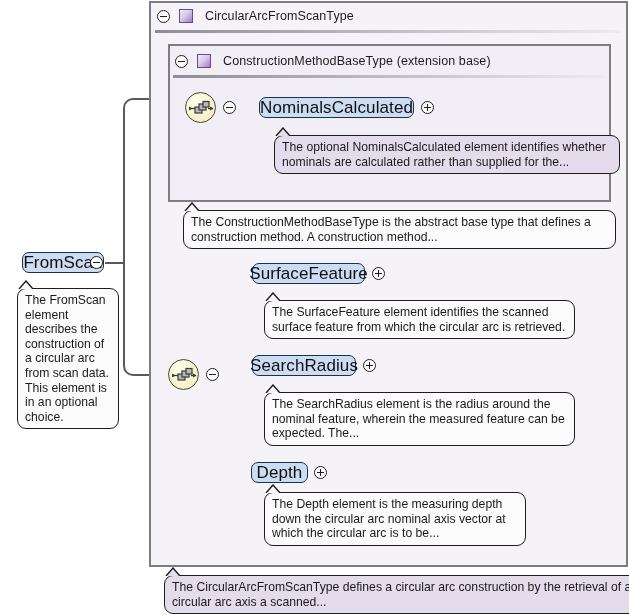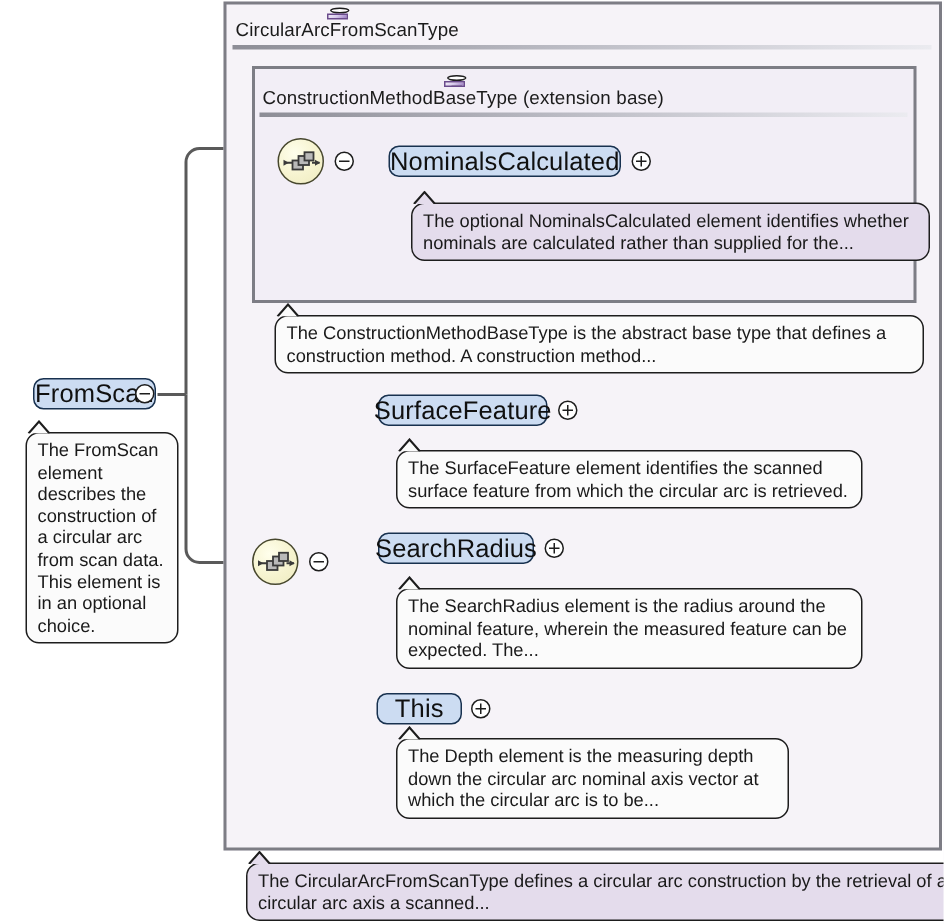--- a/index.html
+++ b/index.html
@@ -35,21 +35,20 @@
     background: #f6f3f8;
   }
   .type-box.inner {
     background: #f2eef6;
   }
   .type-header {
     position: absolute;
     display: flex;
     align-items: center;
     height: 22px;
-    flex-direction: column;
   }
   .hdr-label {
     font-size: 12.5px;
     color: #1b1b1b;
     white-space: nowrap;
     letter-spacing: 0.1px;
   }
   .hdr-rule {
     position: absolute;
     height: 3px;
@@ -275,21 +274,21 @@
   <div class="anno" style="left:249px; top:392px; width:311px;">
     <span class="txt">The SearchRadius element is the radius around the nominal feature, wherein the measured feature can be expected. The...</span>
   </div>
   <div class="tail" style="left:265px; top:384px;">
     <svg width="18" height="10" viewBox="0 0 18 10">
       <path d="M1 9 L8 1 L15 9" fill="#fbfbfb" stroke="#1d1d1d" stroke-width="1.4"></path>
     </svg>
   </div>
 
   <div class="node" style="left:251px; top:462px; width:57px;">
-    <span>This</span>
+    <span>Depth</span>
   </div>
   <div class="ctl plus" style="left:314px; top:466px;"></div>
 
   <div class="anno" style="left:249px; top:492px; width:262px;">
     <span class="txt">The Depth element is the measuring depth down the circular arc nominal axis vector at which the circular arc is to be...</span>
   </div>
   <div class="tail" style="left:265px; top:484px;">
     <svg width="18" height="10" viewBox="0 0 18 10">
       <path d="M1 9 L8 1 L15 9" fill="#fbfbfb" stroke="#1d1d1d" stroke-width="1.4"></path>
     </svg>

